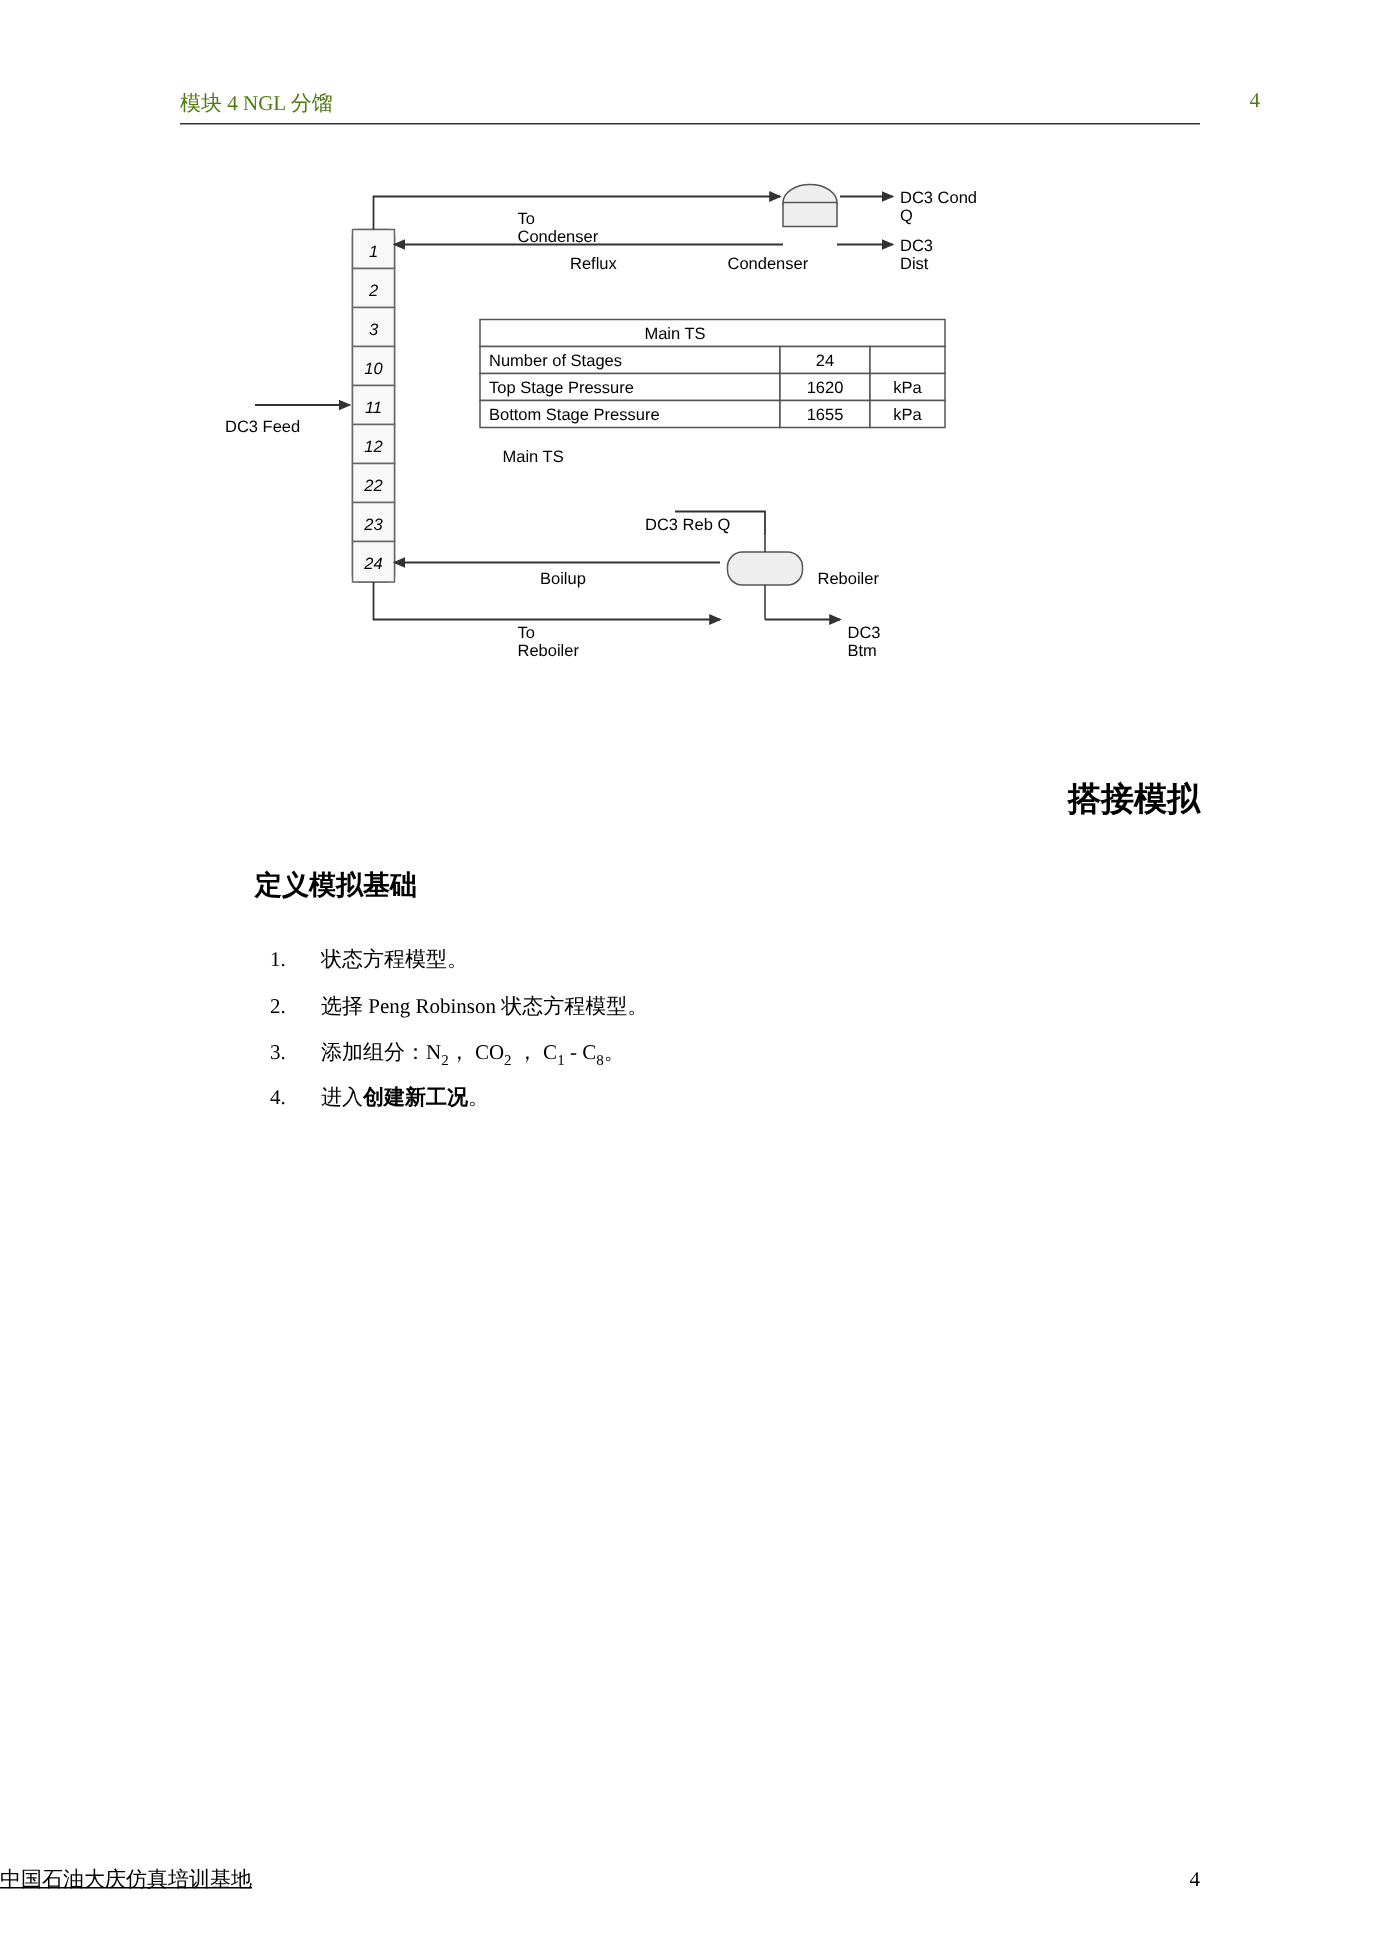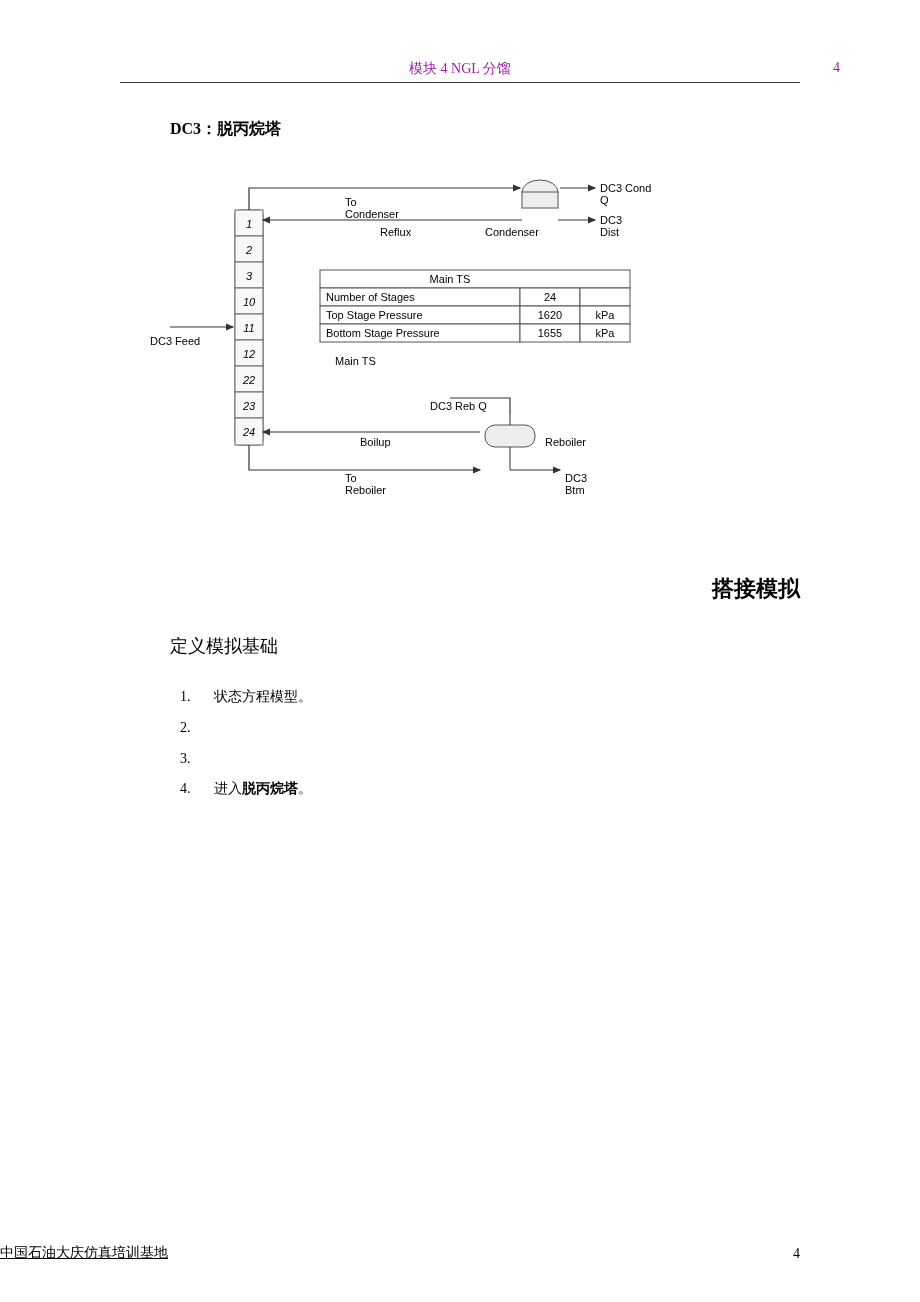--- a/index.html
+++ b/index.html
@@ -10,23 +10,23 @@
     width: 920px;
   }
   .page {
     width: 920px;
     height: 1302px;
     position: relative;
     padding: 60px 120px 40px 120px;
     box-sizing: border-box;
   }
   .header {
-    text-align: center;
-    font-size: 14px;
-    color: #a21caf;
+    text-align: left;
+    font-size: 14px;
+    color: #4d7c0f;
     padding-bottom: 4px;
     border-bottom: 1px solid #333;
     position: relative;
   }
   .header-pn {
     position: absolute;
     right: -40px;
     top: 0;
     font-size: 14px;
   }
@@ -42,21 +42,21 @@
   }
   .h1 {
     font-size: 22px;
     font-weight: bold;
     margin-top: 60px;
     margin-left: 60px;
     text-align: right;
   }
   .h2 {
     font-size: 18px;
-    font-weight: normal;
+    font-weight: bold;
     margin-top: 30px;
     margin-left: 50px;
   }
   .ol {
     margin-top: 24px;
     margin-left: 60px;
     font-size: 14px;
     line-height: 2.2;
   }
   .ol .row {
@@ -98,21 +98,20 @@
 </head>
 <body>
 
 <div class="page">
 
   <div class="header">
     <span>模块 4  NGL 分馏</span>
     <span class="header-pn">4</span>
   </div>
 
-  <div class="section-title">DC3：脱丙烷塔</div>
 
   <div class="diagram-wrap">
     <svg width="560" height="340">
 
       <defs>
         <marker id="ah" markerWidth="8" markerHeight="8" refX="6" refY="3" orient="auto">
           <path d="M0,0 L7,3 L0,6 Z" fill="#333"></path>
         </marker>
       </defs>
 
@@ -210,28 +209,30 @@
   <div class="h1">搭接模拟</div>
   <div class="h2">定义模拟基础</div>
 
   <div class="ol">
     <div class="row">
       <span class="num">1.</span>
       <span>状态方程模型。</span>
     </div>
     <div class="row">
       <span class="num">2.</span>
+      <span>选择 Peng Robinson 状态方程模型。</span>
     </div>
     <div class="row">
       <span class="num">3.</span>
+      <span>添加组分：N<sub>2</sub>， CO<sub>2</sub> ， C<sub>1</sub> - C<sub>8</sub>。</span>
     </div>
     <div class="row">
       <span class="num">4.</span>
       <span>
-        <span>进入</span><span class="bold">脱丙烷塔</span><span>。</span>
+        <span>进入</span><span class="bold">创建新工况</span><span>。</span>
       </span>
     </div>
   </div>
 
   <div class="footer">
     <span class="footer-text">中国石油大庆仿真培训基地</span>
     <span class="footer-pn">4</span>
   </div>
 
 </div>

